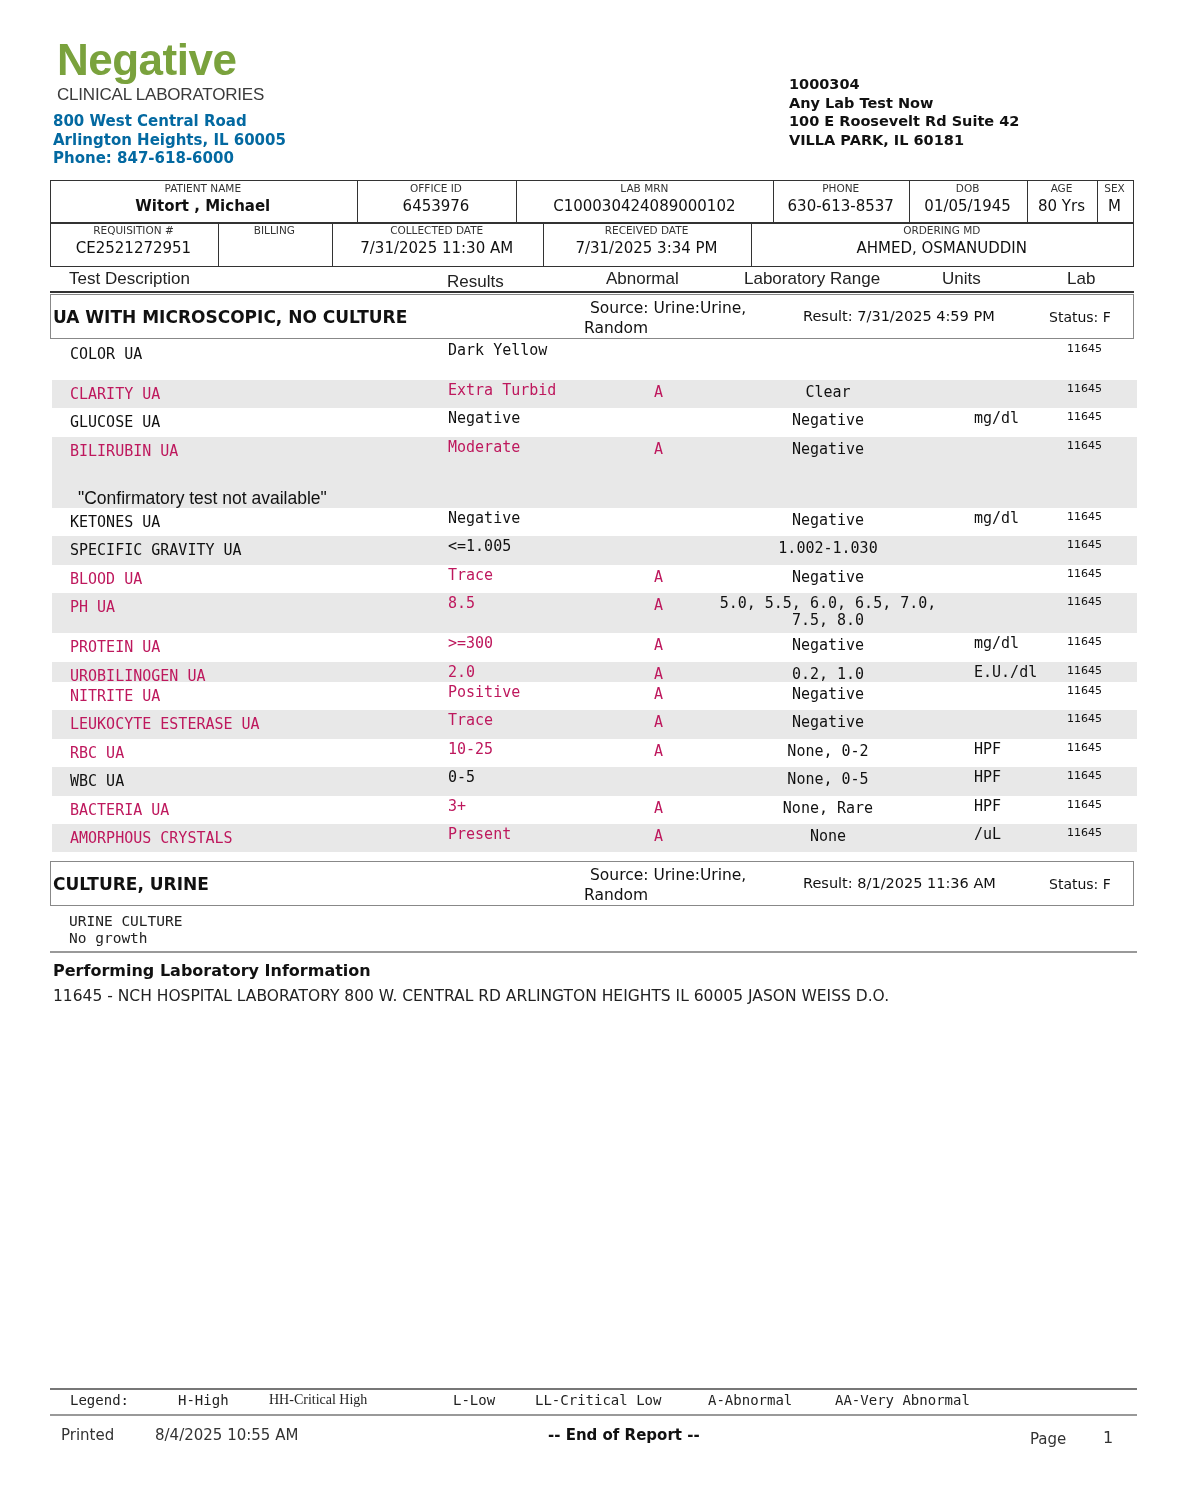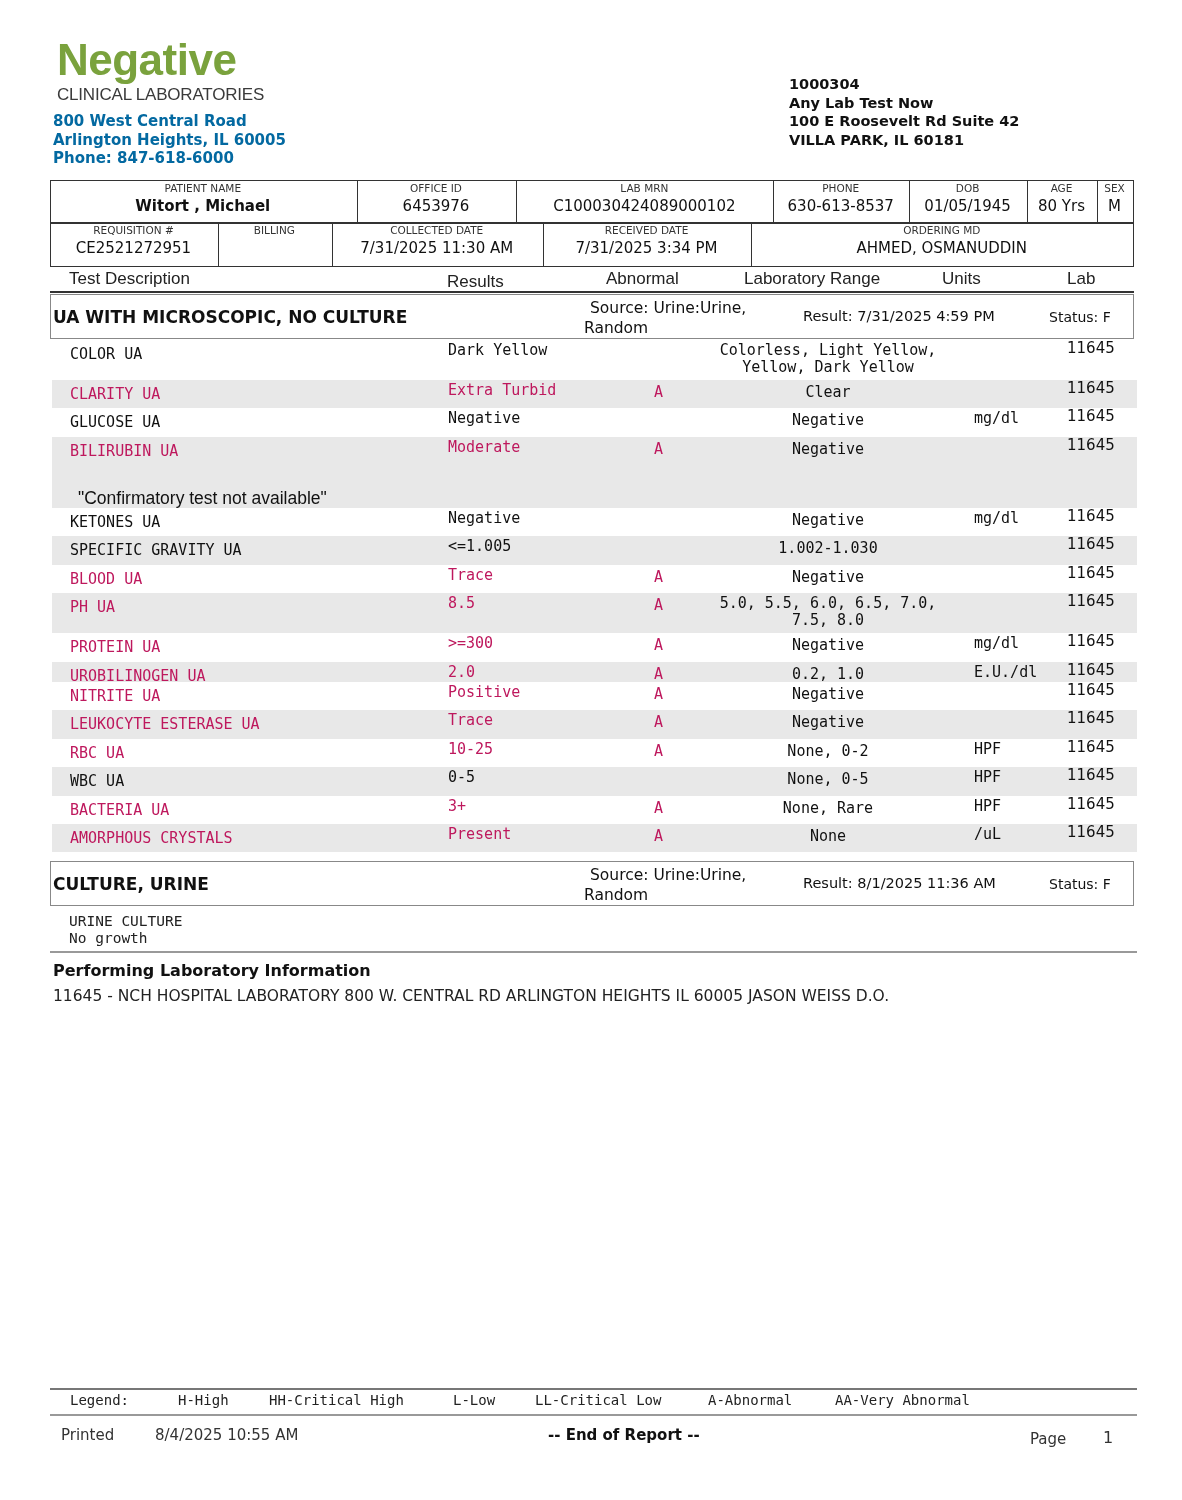--- a/index.html
+++ b/index.html
@@ -34,21 +34,21 @@
   .rows { left: 52px; top: 340px; width: 1085px; }
   .row { position: relative; width: 100%; font-family: "DejaVu Sans Mono", monospace; font-size: 15px; }
   .row.shade { background: #e8e8e8; }
   .row .c { position: absolute; white-space: pre; line-height: 17px; }
   .row .name { left: 18px; top: 6px; }
   .row .res { left: 396px; top: 2px; }
   .row .abn { left: 602px; top: 4px; }
   .row .ref { left: 590px; width: 372px; text-align: center; top: 4px; }
   .row .ref.top { top: 2px; }
   .row .units { left: 922px; top: 2px; }
-  .row .lab { left: 1015px; top: 0px; font-family: "DejaVu Sans", sans-serif; font-size: 15px; }
+  .row .lab { left: 1015px; top: 0px; font-family: "DejaVu Sans", sans-serif; font-size: 11px; }
   .row.red .name, .row.red .res, .row .abn { color: #be185d; }
   .note { position: absolute; left: 26px; top: 51px; font-family: "Liberation Sans", sans-serif; font-size: 17.5px; color: #111; }
 
   
   .culture-body { left: 69px; top: 913px; font-family: "DejaVu Sans Mono", monospace; font-size: 14.5px; line-height: 17px; color: #222; }
   .divider { left: 50px; width: 1087px; height: 0; border-top: 2px solid #999; }
   .perf-title { left: 53px; top: 961px; font-weight: bold; font-size: 16px; }
   .perf-line { left: 53px; top: 987px; font-family: "DejaVu Sans", sans-serif; font-size: 15.5px; color: #222; }
 
   
@@ -150,22 +150,20 @@
     <div>Random</div>
   </div>
   <div class="result">Result: 7/31/2025 4:59 PM</div>
   <div class="status">Status: F</div>
 </div>
 
 <div class="abs rows">
   <div class="row" style="height:40px;">
     <span class="c name">COLOR UA</span>
     <span class="c res">Dark Yellow</span>
-    <span class="c ref top">Colorless, Light Yellow,
-Yellow, Dark Yellow</span>
     <span class="c lab">11645</span>
   </div>
   <div class="row shade red" style="height:28px;">
     <span class="c name">CLARITY UA</span>
     <span class="c res">Extra Turbid</span>
     <span class="c abn">A</span>
     <span class="c ref">Clear</span>
     <span class="c lab">11645</span>
   </div>
   <div class="row" style="height:29px;">
@@ -289,21 +287,21 @@
 </div>
 <div class="abs divider" style="top:951px;"></div>
 
 <div class="abs perf-title">Performing Laboratory Information</div>
 <div class="abs perf-line">11645 - NCH HOSPITAL LABORATORY 800 W. CENTRAL RD  ARLINGTON HEIGHTS IL 60005 JASON WEISS  D.O.</div>
 
 <div class="abs divider" style="top:1388px; border-top-color:#777;"></div>
 <div class="abs legend">
   <span style="left:0;">Legend:</span>
   <span style="left:108px;">H-High</span>
-  <span style="left:199px;">HH-Critical High</span>
+  <span style="left:199px;font-family:Liberation Serif, serif;">HH-Critical High</span>
   <span style="left:383px;">L-Low</span>
   <span style="left:465px;">LL-Critical Low</span>
   <span style="left:638px;">A-Abnormal</span>
   <span style="left:765px;">AA-Very Abnormal</span>
 </div>
 <div class="abs divider" style="top:1414px; border-top-color:#999;"></div>
 
 <div class="abs footer" style="left:61px;">Printed</div>
 <div class="abs footer" style="left:155px;">8/4/2025 10:55 AM</div>
 <div class="abs footer" style="left:548px; font-weight:bold; color:#111;">-- End of Report --</div>

